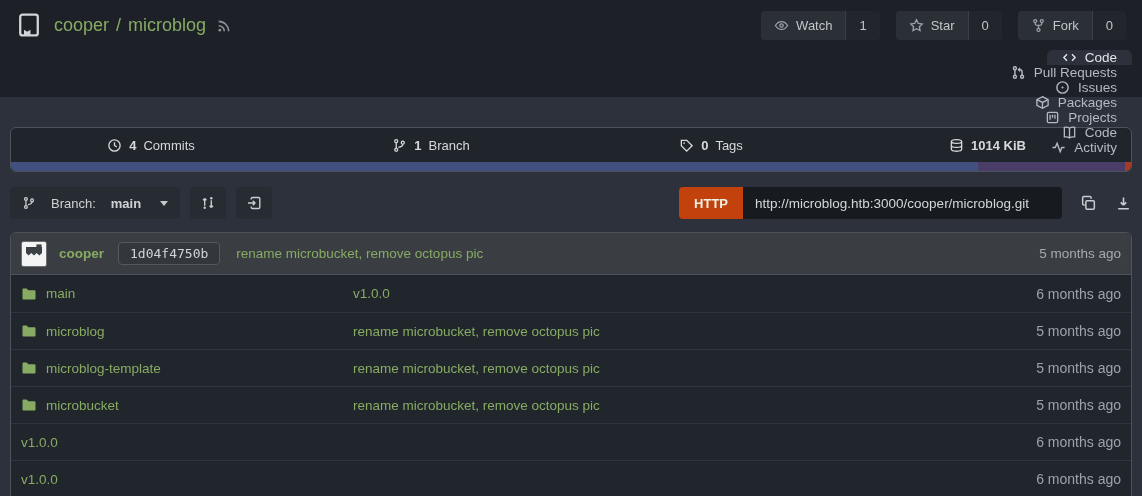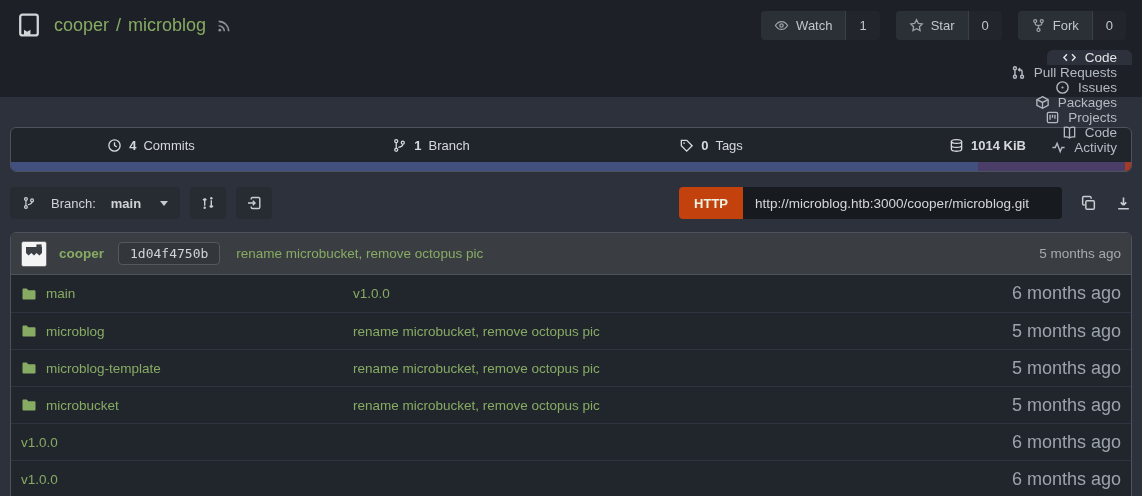--- a/index.html
+++ b/index.html
@@ -77,21 +77,21 @@
              padding:3px 11px; cursor:pointer; }
   .commitmsg { color:#87ab63; margin-left:16px; cursor:pointer; }
   .rowspacer { flex:1; }
   .agetext { color:#a5aaaf; font-size:13.5px; }
 
   .filerow { height:37px; display:flex; align-items:center; padding:0 10px; }
   .filerow + .filerow { border-top:1px solid #2f3540; }
   .fname { width:332px; display:flex; align-items:center; gap:9px; }
   .fname a { color:#87ab63; text-decoration:none; cursor:pointer; }
   .fmsg { flex:1; color:#87ab63; cursor:pointer; }
-  .fage { width:130px; text-align:right; color:#9da3ab; font-size:18px; }
+  .fage { width:130px; text-align:right; color:#9da3ab; font-size:14px; }
 </style>
 </head>
 <body>
 
 <div class="topband">
   <div class="hdr">
     <span class="repo-icon">
       <svg width="26" height="26" viewBox="0 0 16 16" fill="none" stroke="currentColor" stroke-width="1.4">
         <rect x="2.6" y="1.6" width="10.8" height="12.8" rx="1.4"></rect>
         <path d="M5.4 14.4v-2.6l1.5 1 1.5-1v2.6" fill="currentColor" stroke-width="1"></path>

